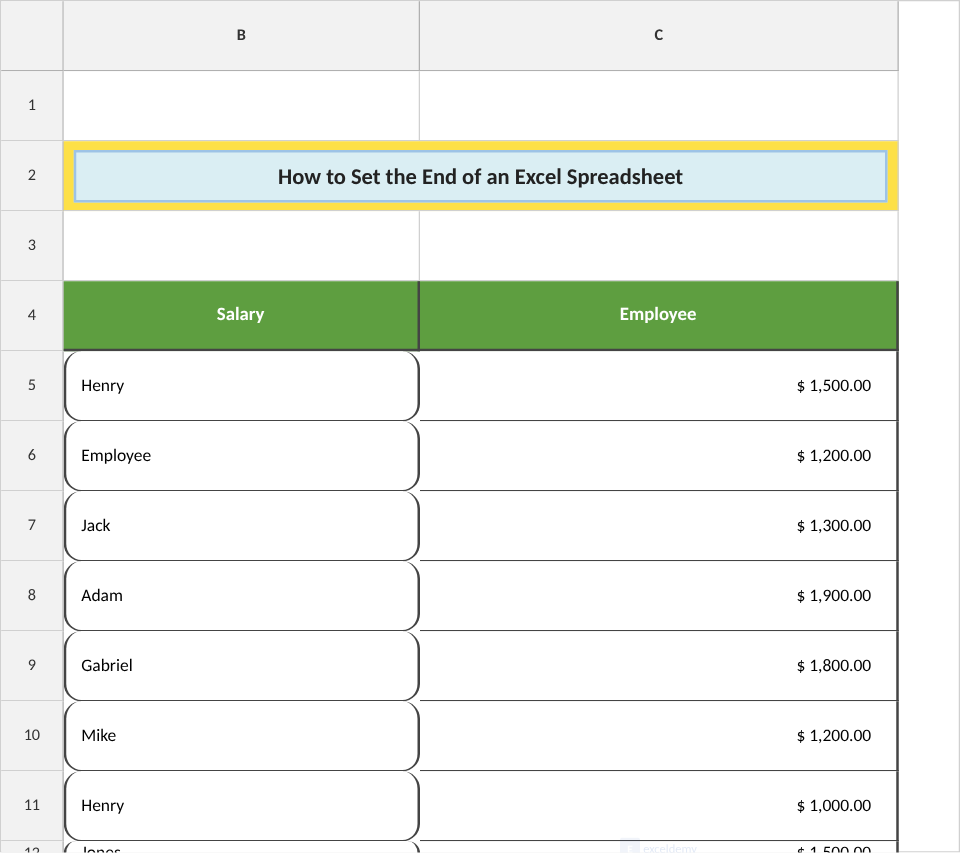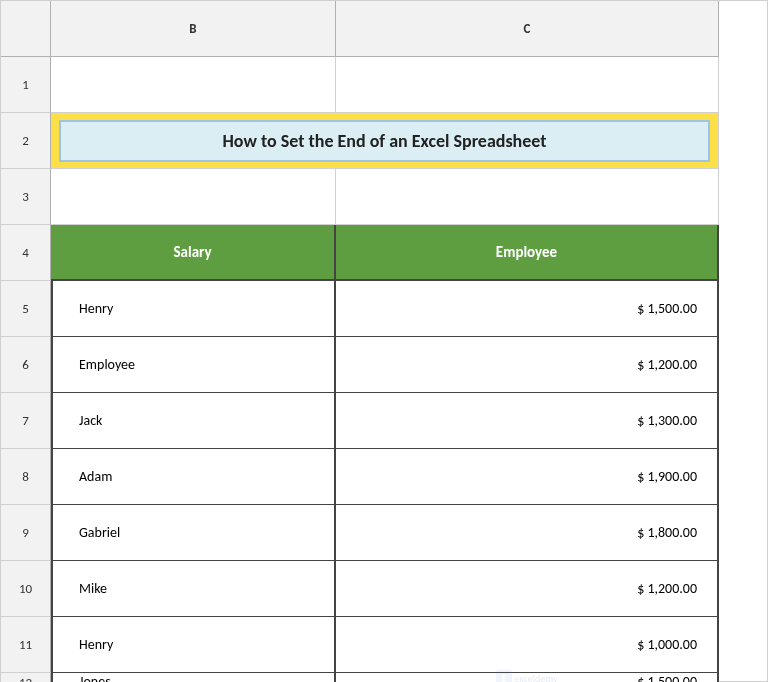--- a/index.html
+++ b/index.html
@@ -103,21 +103,22 @@
       font-size: 15px;
       justify-content: center;
       border-bottom: 2px solid #444;
       border-right: 2px solid #444;
     }
 
     .data-employee {
       border-left: 2px solid #444;
       border-right: 2px solid #444;
       border-bottom: 1px solid #444;
-      padding-left: 26px;
+      padding-left: 12px;
+      border-radius: 14px;
     }
 
     .data-salary {
       border-right: 2px solid #444;
       border-bottom: 1px solid #444;
       justify-content: flex-end;
       padding-right: 20px;
     }
 
     .watermark {

